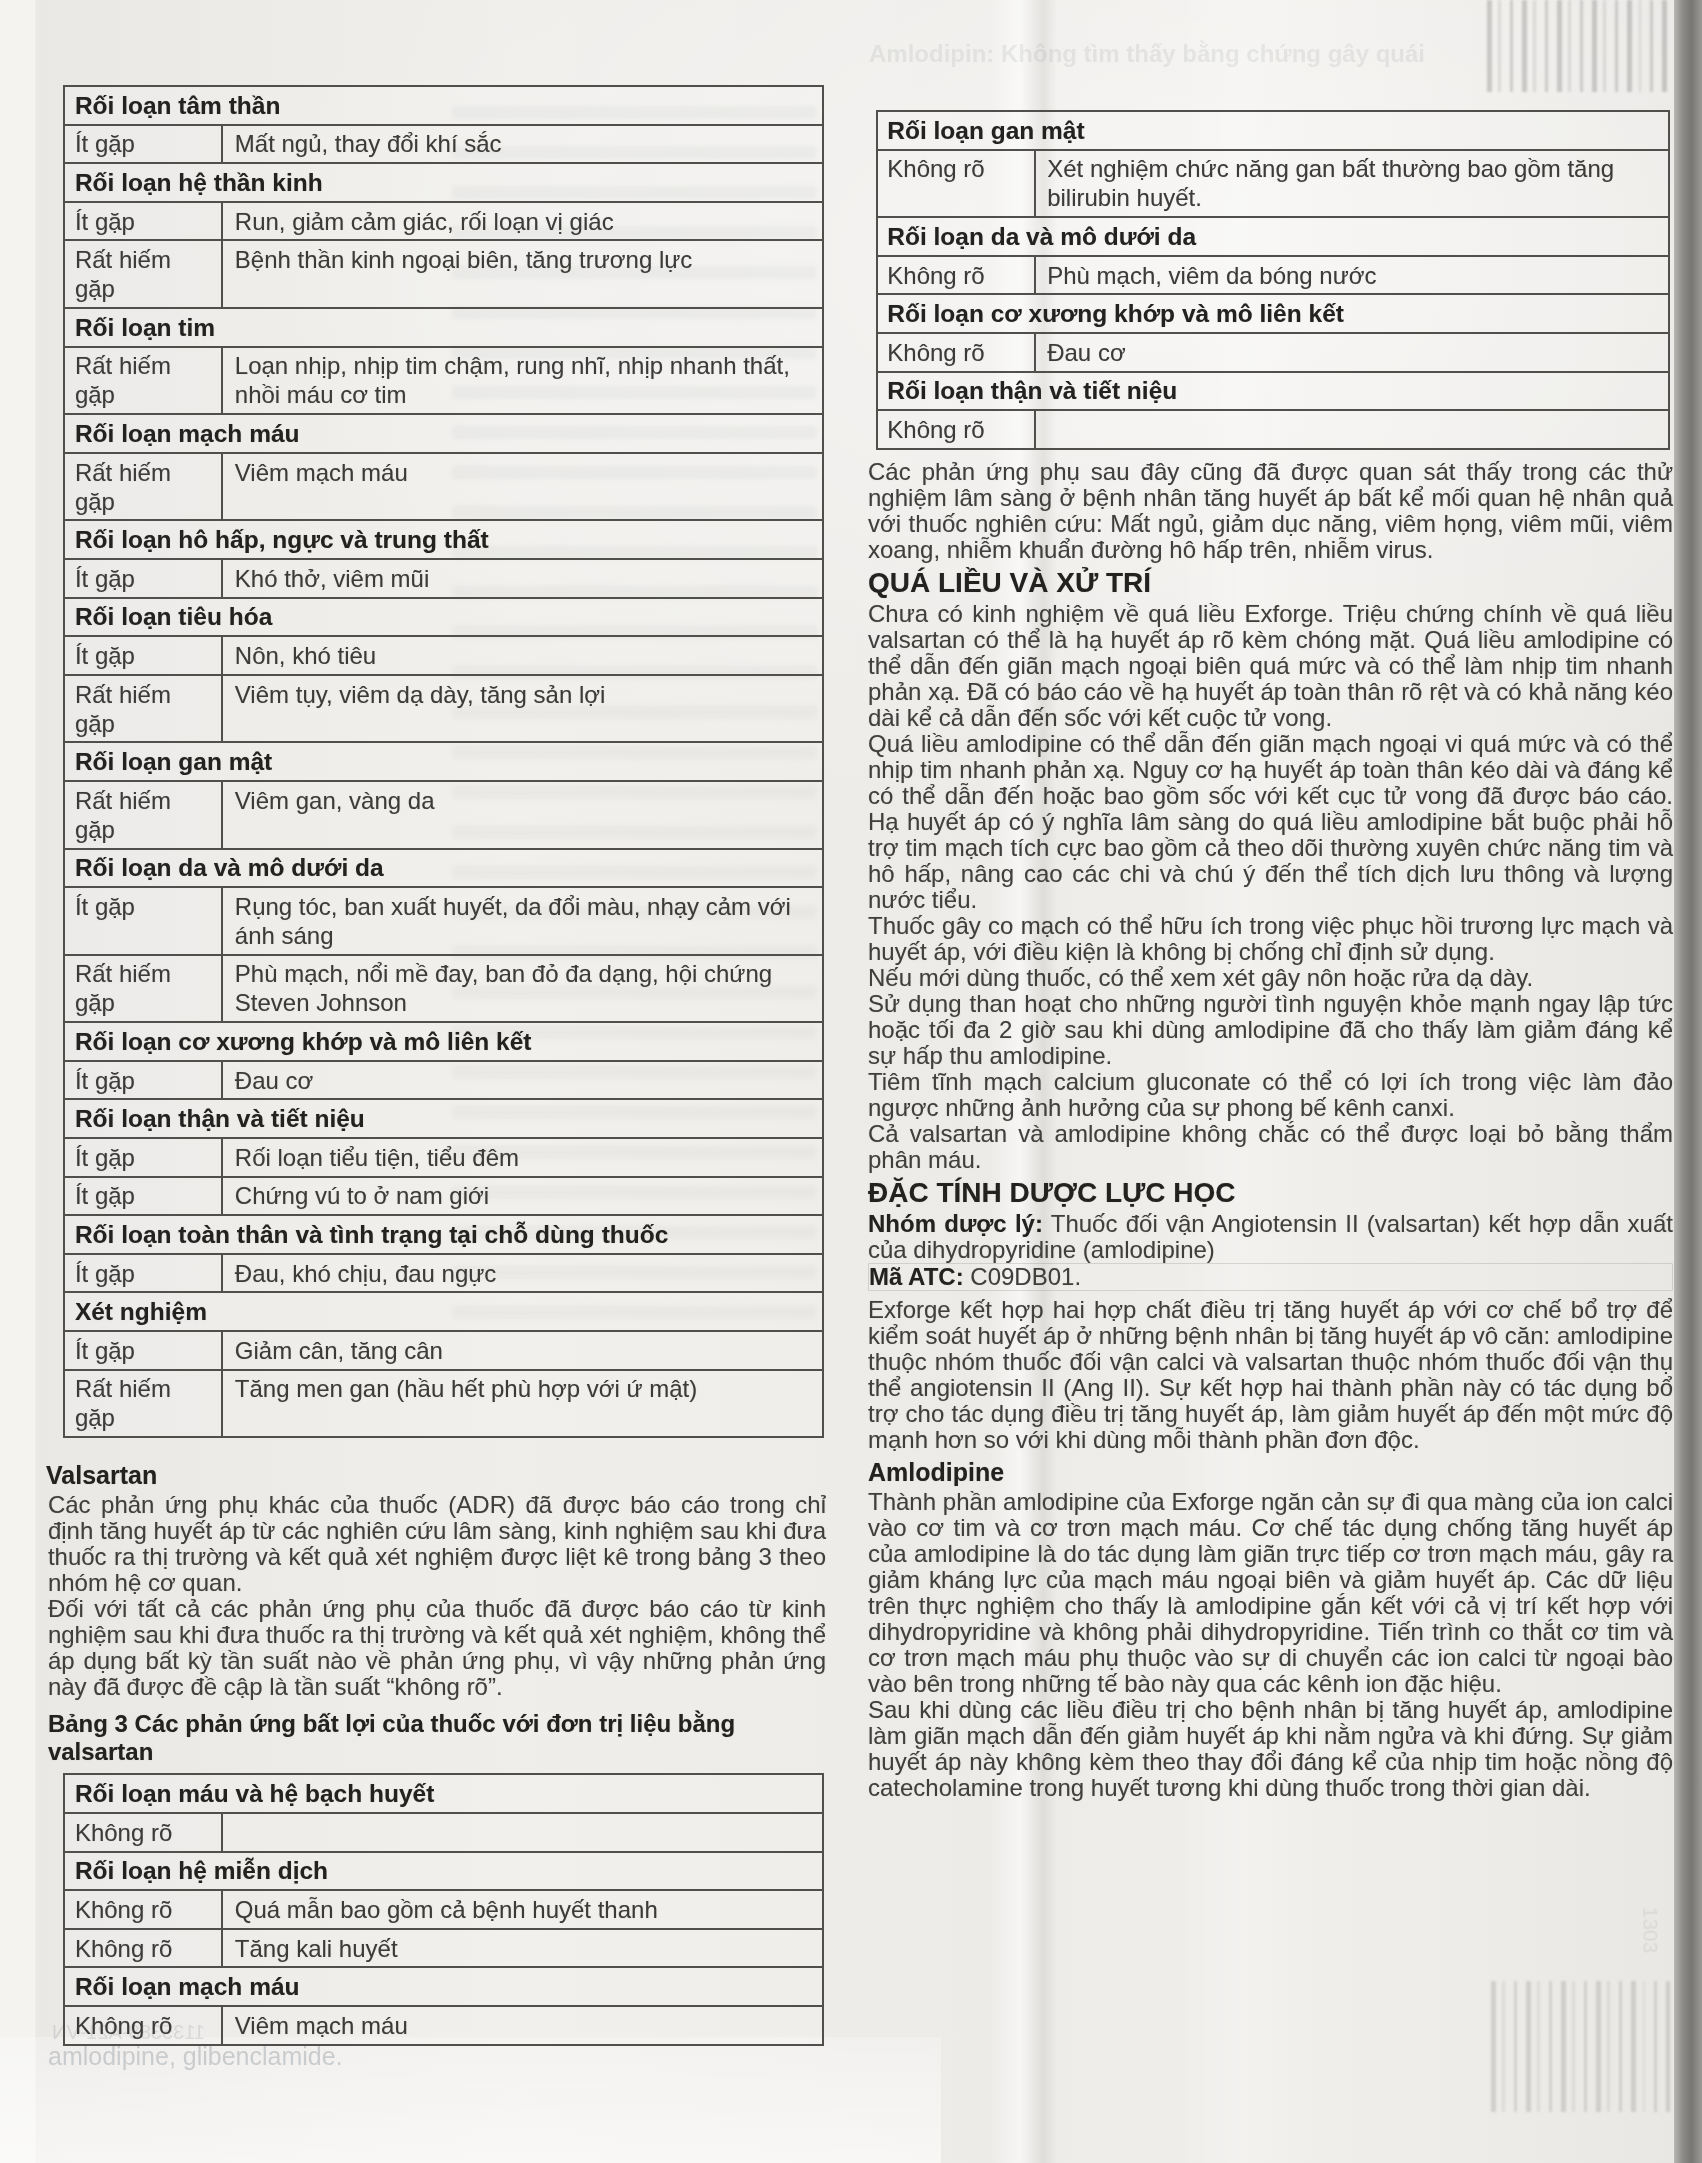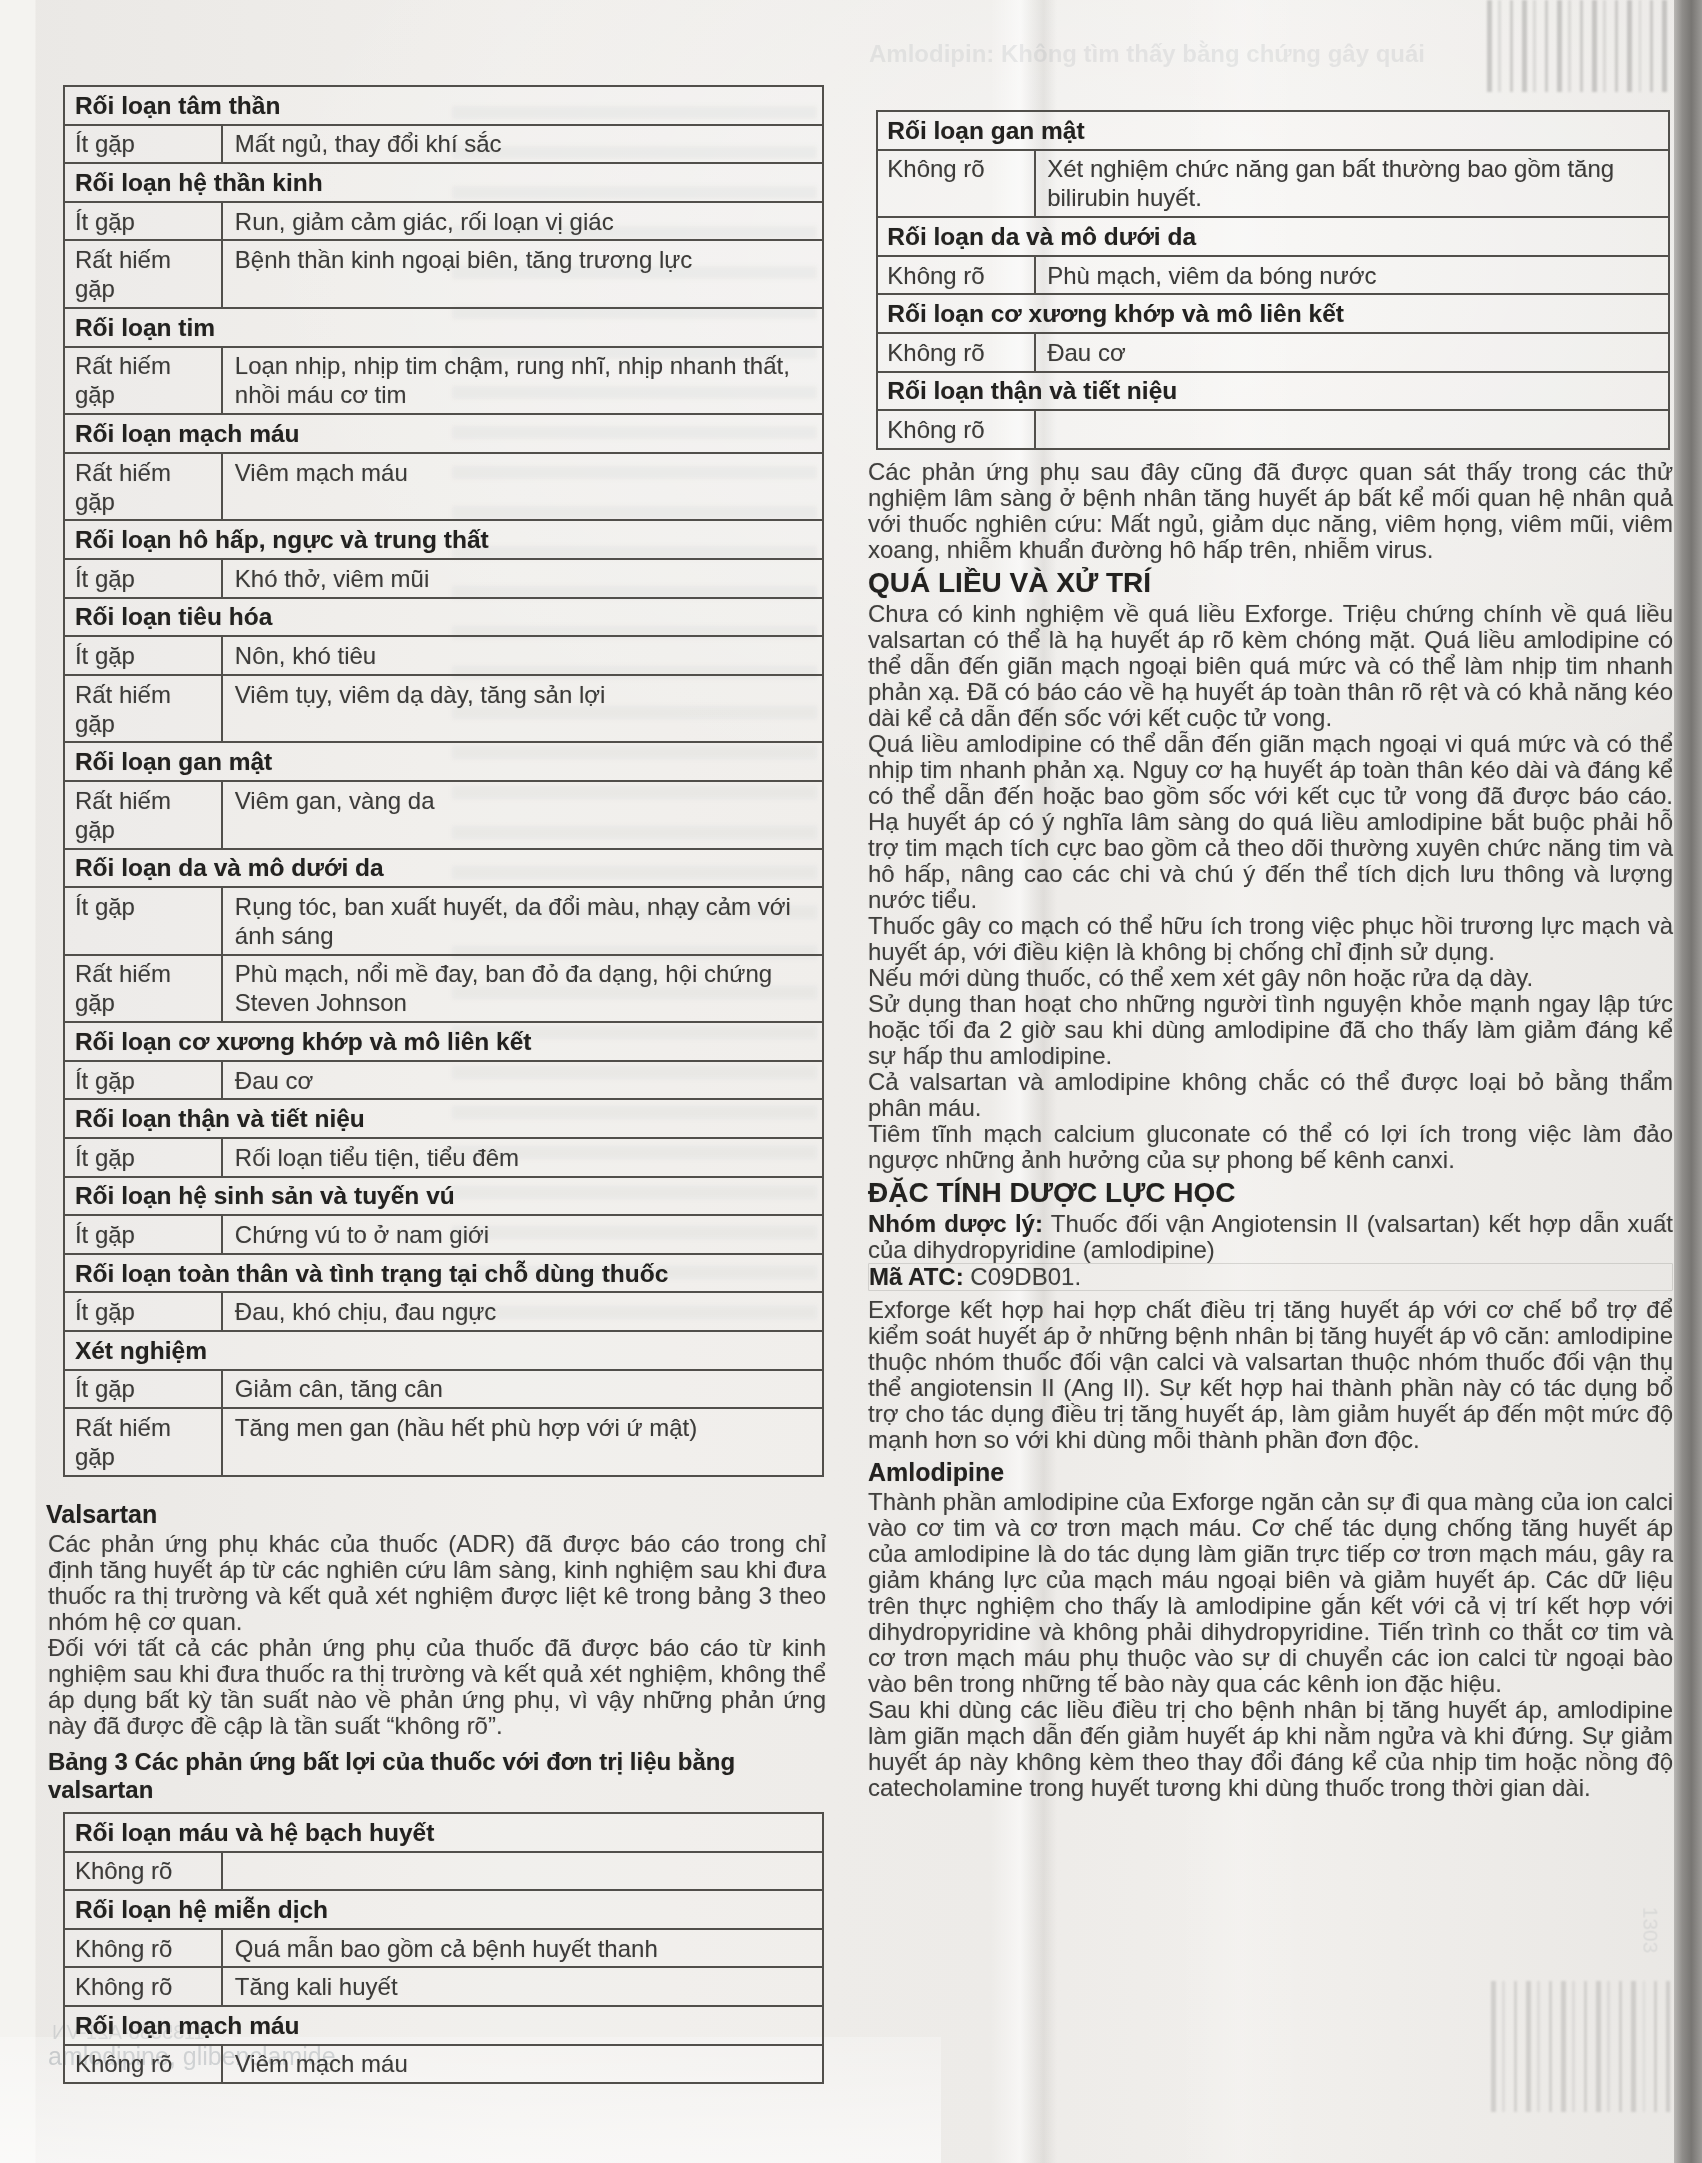--- a/index.html
+++ b/index.html
@@ -142,21 +142,20 @@
         <div class="t-sec">Rối loạn cơ xương khớp và mô liên kết</div>
         <div class="t-row">
           <div class="t-label">Ít gặp</div>
           <div class="t-value">Đau cơ</div>
         </div>
         <div class="t-sec">Rối loạn thận và tiết niệu</div>
         <div class="t-row">
           <div class="t-label">Ít gặp</div>
           <div class="t-value">Rối loạn tiểu tiện, tiểu đêm</div>
         </div>
-        <div class="t-sec">Rối loạn hệ sinh sản và tuyến vú</div>
         <div class="t-row">
           <div class="t-label">Ít gặp</div>
           <div class="t-value">Chứng vú to ở nam giới</div>
         </div>
         <div class="t-sec">Rối loạn toàn thân và tình trạng tại chỗ dùng thuốc</div>
         <div class="t-row">
           <div class="t-label">Ít gặp</div>
           <div class="t-value">Đau, khó chịu, đau ngực</div>
         </div>
         <div class="t-sec">Xét nghiệm</div>
@@ -222,22 +221,22 @@
 
     <div class="para">Các phản ứng phụ sau đây cũng đã được quan sát thấy trong các thử nghiệm lâm sàng ở bệnh nhân tăng huyết áp bất kể mối quan hệ nhân quả với thuốc nghiên cứu: Mất ngủ, giảm dục năng, viêm họng, viêm mũi, viêm xoang, nhiễm khuẩn đường hô hấp trên, nhiễm virus.</div>
 
     <div class="heading-lg">QUÁ LIỀU VÀ XỬ TRÍ</div>
     <div id="overdose-list">
         <div class="para">Chưa có kinh nghiệm về quá liều Exforge. Triệu chứng chính về quá liều valsartan có thể là hạ huyết áp rõ kèm chóng mặt. Quá liều amlodipine có thể dẫn đến giãn mạch ngoại biên quá mức và có thể làm nhịp tim nhanh phản xạ. Đã có báo cáo về hạ huyết áp toàn thân rõ rệt và có khả năng kéo dài kể cả dẫn đến sốc với kết cuộc tử vong.</div>
         <div class="para">Quá liều amlodipine có thể dẫn đến giãn mạch ngoại vi quá mức và có thể nhịp tim nhanh phản xạ. Nguy cơ hạ huyết áp toàn thân kéo dài và đáng kể có thể dẫn đến hoặc bao gồm sốc với kết cục tử vong đã được báo cáo. Hạ huyết áp có ý nghĩa lâm sàng do quá liều amlodipine bắt buộc phải hỗ trợ tim mạch tích cực bao gồm cả theo dõi thường xuyên chức năng tim và hô hấp, nâng cao các chi và chú ý đến thể tích dịch lưu thông và lượng nước tiểu.</div>
         <div class="para">Thuốc gây co mạch có thể hữu ích trong việc phục hồi trương lực mạch và huyết áp, với điều kiện là không bị chống chỉ định sử dụng.</div>
         <div class="para">Nếu mới dùng thuốc, có thể xem xét gây nôn hoặc rửa dạ dày.</div>
         <div class="para">Sử dụng than hoạt cho những người tình nguyện khỏe mạnh ngay lập tức hoặc tối đa 2 giờ sau khi dùng amlodipine đã cho thấy làm giảm đáng kể sự hấp thu amlodipine.</div>
+        <div class="para">Tiêm tĩnh mạch calcium gluconate có thể có lợi ích trong việc làm đảo ngược những ảnh hưởng của sự phong bế kênh canxi.</div>
         <div class="para">Cả valsartan và amlodipine không chắc có thể được loại bỏ bằng thẩm phân máu.</div>
-        <div class="para">Tiêm tĩnh mạch calcium gluconate có thể có lợi ích trong việc làm đảo ngược những ảnh hưởng của sự phong bế kênh canxi.</div>
       </div>
 
     <div class="heading-lg">ĐẶC TÍNH DƯỢC LỰC HỌC</div>
 
     <div class="para">
       <span class="label-b">Nhóm dược lý:</span><span> Thuốc đối vận Angiotensin II (valsartan) kết hợp dẫn xuất của dihydropyridine (amlodipine)</span>
     </div>
     <div class="para atc-line">
       <span class="label-b">Mã ATC:</span><span> C09DB01.</span>
     </div>

